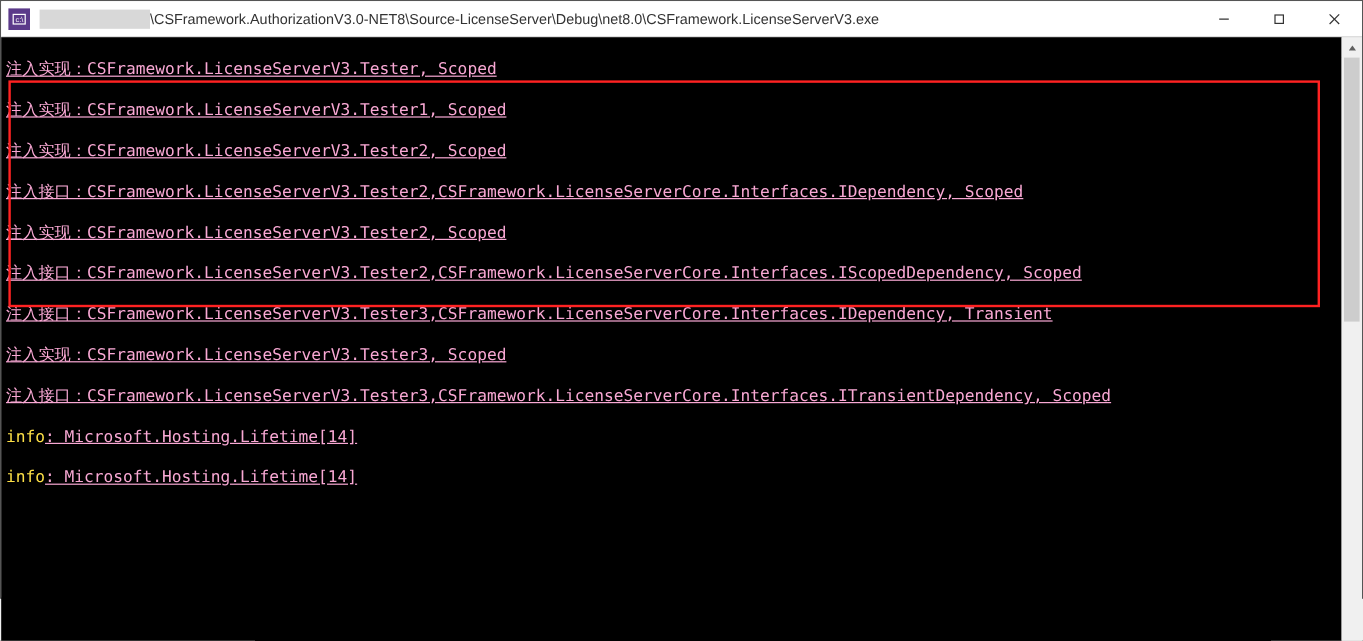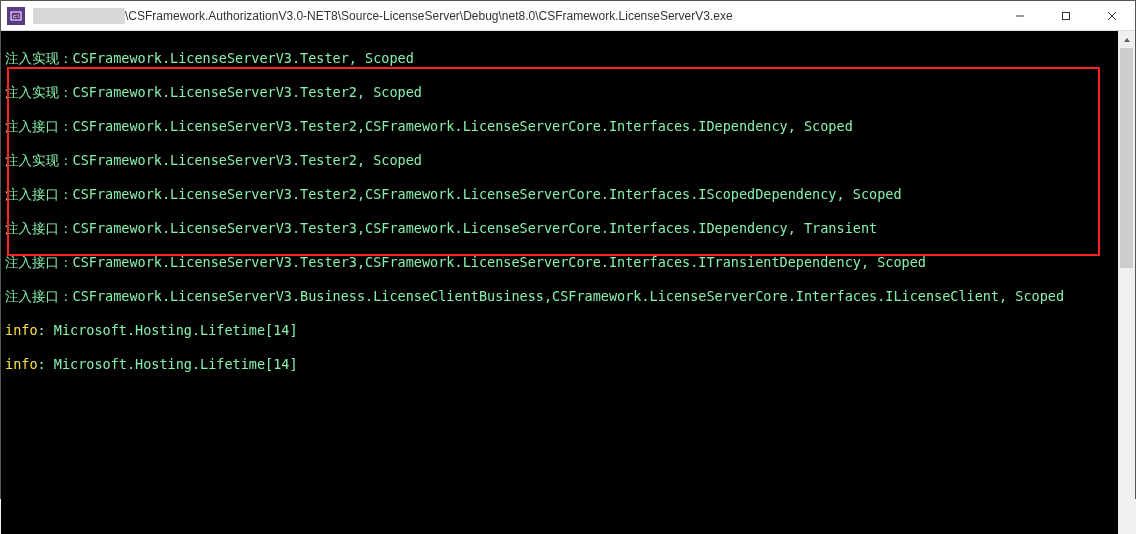--- a/index.html
+++ b/index.html
@@ -15,21 +15,21 @@
     .titlebar-btn svg { width: 10px; height: 10px; }
     .console-area { flex: 1; background: #000; position: relative; display: flex; }
     .console-text { flex: 1; padding: 2px 4px; font-family: 'NSimSun','SimSun','Consolas',monospace; font-size: 13.5px; line-height: 17px; color: #ccc; white-space: pre; overflow: hidden; position: relative; }
     .highlight-box { position: absolute; left: 6px; top: 36px; width: 1093px; height: 189px; border: 2px solid #ff2222; pointer-events: none; }
     .scrollbar { width: 17px; background: #f0f0f0; display: flex; flex-direction: column; }
     .scroll-btn { height: 17px; background: #f0f0f0; display: flex; align-items: center; justify-content: center; color: #606060; font-size: 9px; }
     .scroll-track { flex: 1; background: #f0f0f0; position: relative; }
     .scroll-thumb { position: absolute; top: 0; left: 2px; right: 2px; height: 220px; background: #cdcdcd; }
     .line { display: block; }
     .info { color: #fde047; }
-    .txt { color: #86efac; }
+    .txt { color: #f9a8d4; text-decoration: underline; }
   </style>
 </head>
 <body>
 
 <div class="window">
   <div class="titlebar">
     <div class="titlebar-icon">
       <svg viewBox="0 0 12 12">
           <rect x="1" y="2" width="10" height="8" fill="none" stroke="#fff" stroke-width="1"></rect>
           <text x="3" y="8" font-size="6" fill="#fff">c:\</text>
@@ -52,27 +52,28 @@
       <svg viewBox="0 0 10 10">
           <line x1="1" y1="1" x2="9" y2="9" stroke="#333" stroke-width="1"></line>
           <line x1="9" y1="1" x2="1" y2="9" stroke="#333" stroke-width="1"></line>
         </svg>
     </div>
   </div>
 
   <div class="console-area">
     <div class="console-text">
 <span class="line txt">注入实现：CSFramework.LicenseServerV3.Tester, Scoped</span>
+<span class="line txt">注入实现：CSFramework.LicenseServerV3.Tester1, Scoped</span>
 <span class="line txt">注入实现：CSFramework.LicenseServerV3.Tester2, Scoped</span>
 <span class="line txt">注入接口：CSFramework.LicenseServerV3.Tester2,CSFramework.LicenseServerCore.Interfaces.IDependency, Scoped</span>
 <span class="line txt">注入实现：CSFramework.LicenseServerV3.Tester2, Scoped</span>
 <span class="line txt">注入接口：CSFramework.LicenseServerV3.Tester2,CSFramework.LicenseServerCore.Interfaces.IScopedDependency, Scoped</span>
 <span class="line txt">注入接口：CSFramework.LicenseServerV3.Tester3,CSFramework.LicenseServerCore.Interfaces.IDependency, Transient</span>
+<span class="line txt">注入实现：CSFramework.LicenseServerV3.Tester3, Scoped</span>
 <span class="line txt">注入接口：CSFramework.LicenseServerV3.Tester3,CSFramework.LicenseServerCore.Interfaces.ITransientDependency, Scoped</span>
-<span class="line txt">注入接口：CSFramework.LicenseServerV3.Business.LicenseClientBusiness,CSFramework.LicenseServerCore.Interfaces.ILicenseClient, Scoped</span>
 <span class="line"><span class="info">info</span><span class="txt">: Microsoft.Hosting.Lifetime[14]</span></span>
 <span class="line"><span class="info">info</span><span class="txt">: Microsoft.Hosting.Lifetime[14]</span></span>
 
 
 
 
 
 
 
 

